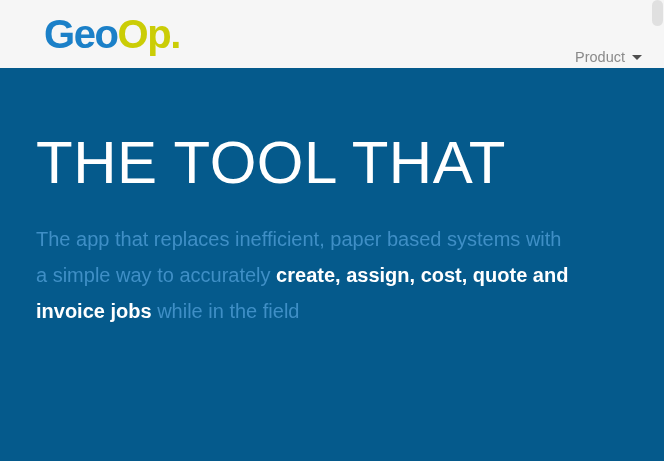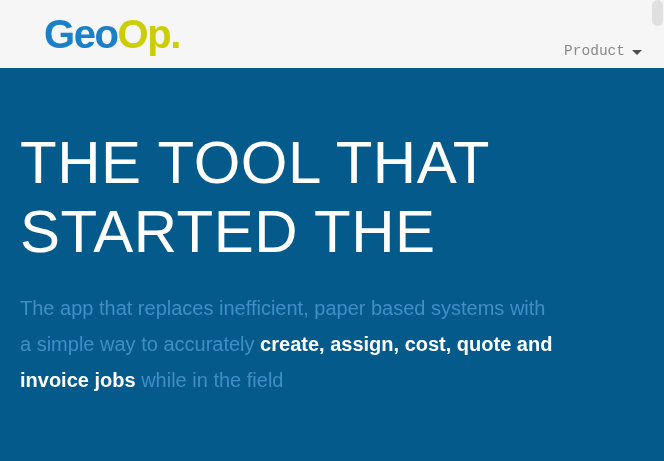--- a/index.html
+++ b/index.html
@@ -36,25 +36,24 @@
     line-height: 1;
     letter-spacing: -1.4px;
     white-space: nowrap;
     user-select: none;
   }
   .brand .brand-geo { color: #1b80c8; }
   .brand .brand-op  { color: #cbcd06; }
 
   .main-nav {
     display: flex;
-    align-items: flex-start;
+    align-items: flex-end;
     margin-right: 22px;
     margin-top: 44px;
     height: 20px;
-    font-family: Liberation Mono, monospace;
   }
 
   .nav-item {
     display: inline-flex;
     align-items: center;
     gap: 7px;
     color: #8a8a8a;
     font-size: 14.5px;
     line-height: 1;
     white-space: nowrap;
@@ -70,21 +69,21 @@
     position: relative;
     top: 1px;
   }
 
   
   .hero {
     position: relative;
     width: 664px;
     height: 346px;
     background: #055a8c;
-    padding: 0 20px;
+    padding: 0 36px;
     overflow: hidden;
   }
 
   .hero-headline {
     margin-top: 60px;
     font-size: 60px;
     line-height: 69px;
     font-weight: 300;
     color: #ffffff;
     letter-spacing: 0.5px;
@@ -139,21 +138,20 @@
       <span class="caret-down"></span>
     </div>
   </nav>
 
 </header>
 
 <section class="hero">
 
   <h1 class="hero-headline">
     <div>THE TOOL THAT</div>
-    <div>STARTED THE</div>
   </h1>
 
   <p class="hero-sub">
     <span>The app that replaces inefficient, paper based systems with a simple way to accurately </span><span class="emphasis">create, assign, cost, quote and invoice jobs</span><span> while in the field</span>
   </p>
 
 </section>
 
 <div class="scrollbar-track">
   <div class="scrollbar-thumb"></div>

